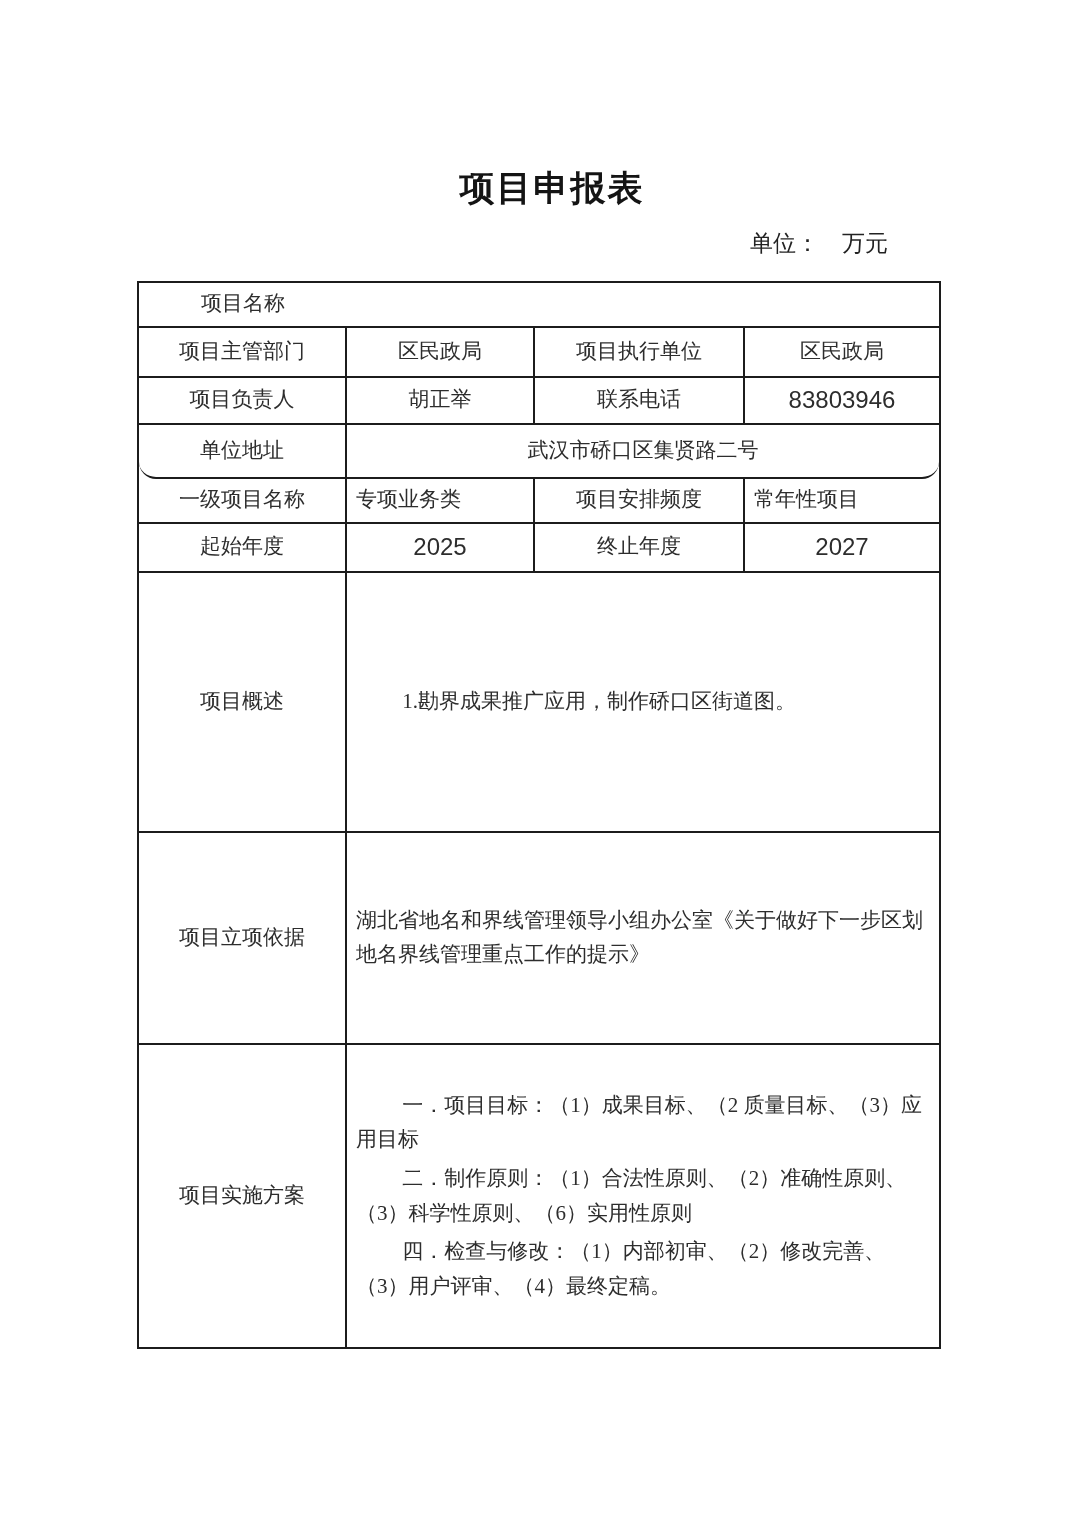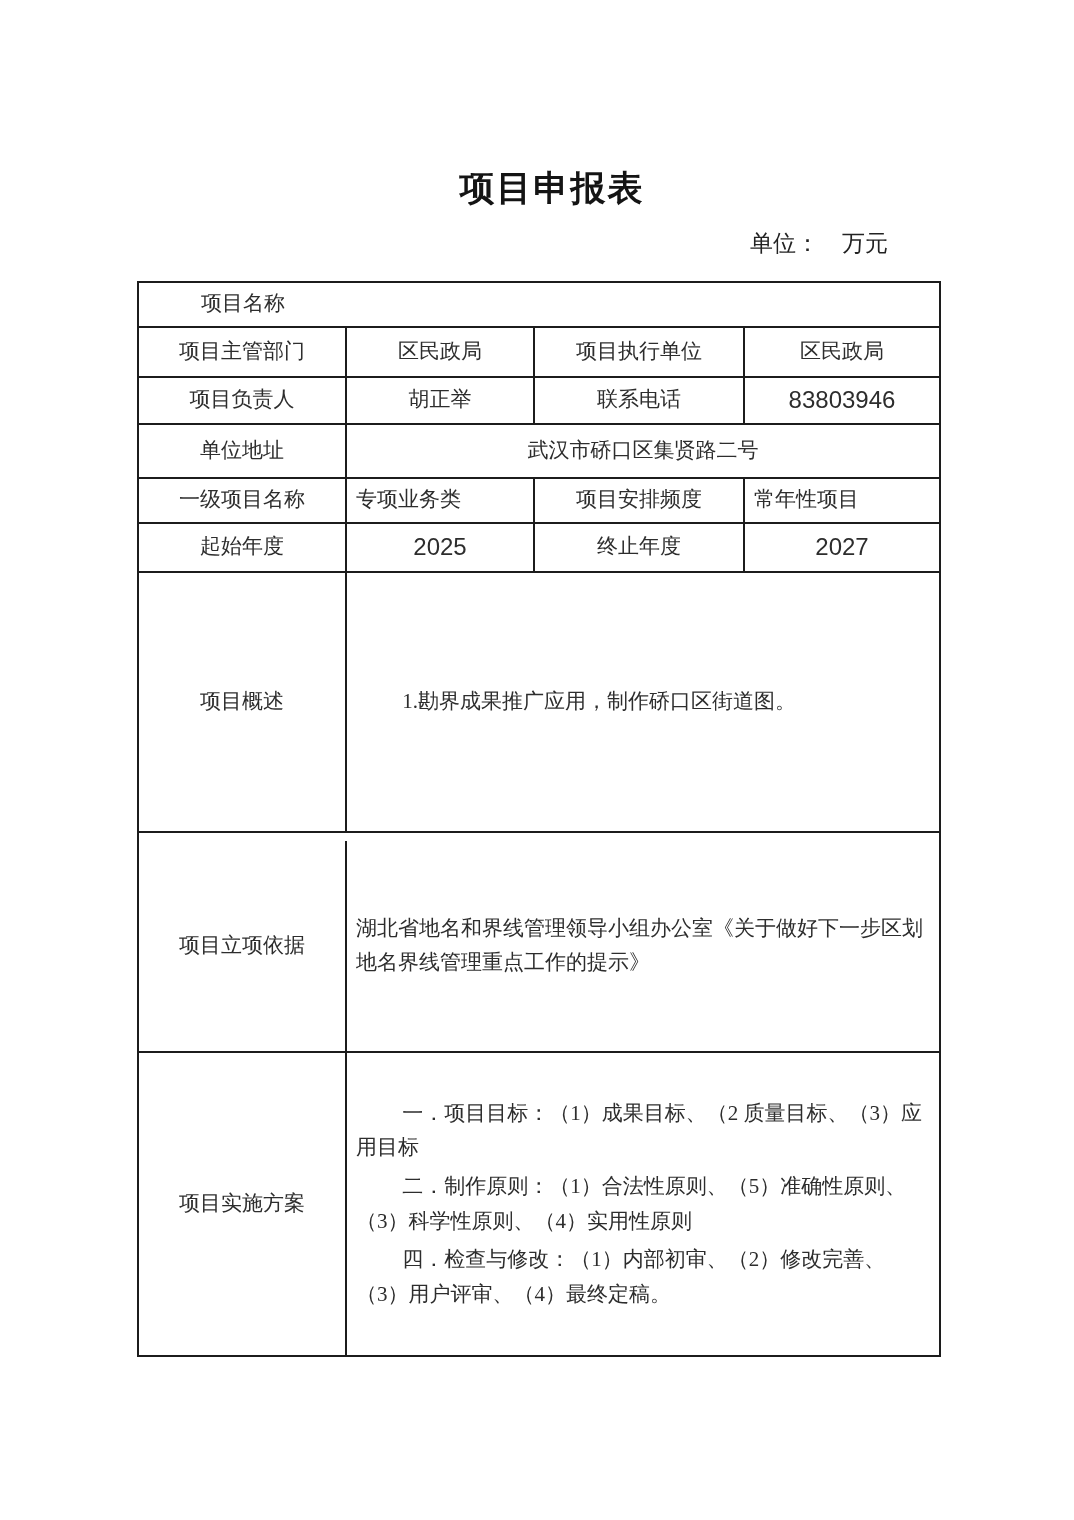--- a/index.html
+++ b/index.html
@@ -49,24 +49,24 @@
   }
   .cell:not(:last-child) { border-right:2px solid #1c1c1c; }
   .w1 { width:208px; }
   .w2 { width:188px; }
   .w3 { width:210px; }
   .w4 { width:194px; }
   .wspan { width:592px; }
   .h43 { height:43px; }
   .h48 { height:48px; }
   .h45 { height:45px; }
-  .h52 { height:52px; }
+  .h52 { height:52px;border-radius:17px; }
   .h47 { height:47px; }
   .h258 { height:258px; }
-  .h210 { height:210px;margin-top:8px; }
+  .h210 { height:210px; }
   .h302 { height:302px; }
   .left { justify-content:flex-start; text-align:left; padding:0 6px 0 9px; }
   .textcell {
     justify-content:flex-start;
     text-align:left;
     padding:0 6px 0 9px;
   }
   .textcell .inner { width:100%; line-height:1.6; }
   .indent { text-indent:2.2em; }
   .plancell {
@@ -138,19 +138,19 @@
       <div class="cell w1">项目立项依据</div>
       <div class="cell wspan textcell">
         <div class="inner">湖北省地名和界线管理领导小组办公室《关于做好下一步区划地名界线管理重点工作的提示》</div>
       </div>
     </div>
 
     <div class="row h302">
       <div class="cell w1">项目实施方案</div>
       <div class="cell wspan plancell">
         <p class="para">一．项目目标：（1）成果目标、（2 质量目标、（3）应用目标</p>
-        <p class="para">二．制作原则：（1）合法性原则、（5）准确性原则、（3）科学性原则、（4）实用性原则</p>
+        <p class="para">二．制作原则：（1）合法性原则、（2）准确性原则、（3）科学性原则、（6）实用性原则</p>
         <p class="para">四．检查与修改：（1）内部初审、（2）修改完善、（3）用户评审、（4）最终定稿。</p>
       </div>
     </div>
 
   </div>
 </div>
 
 </body></html>

